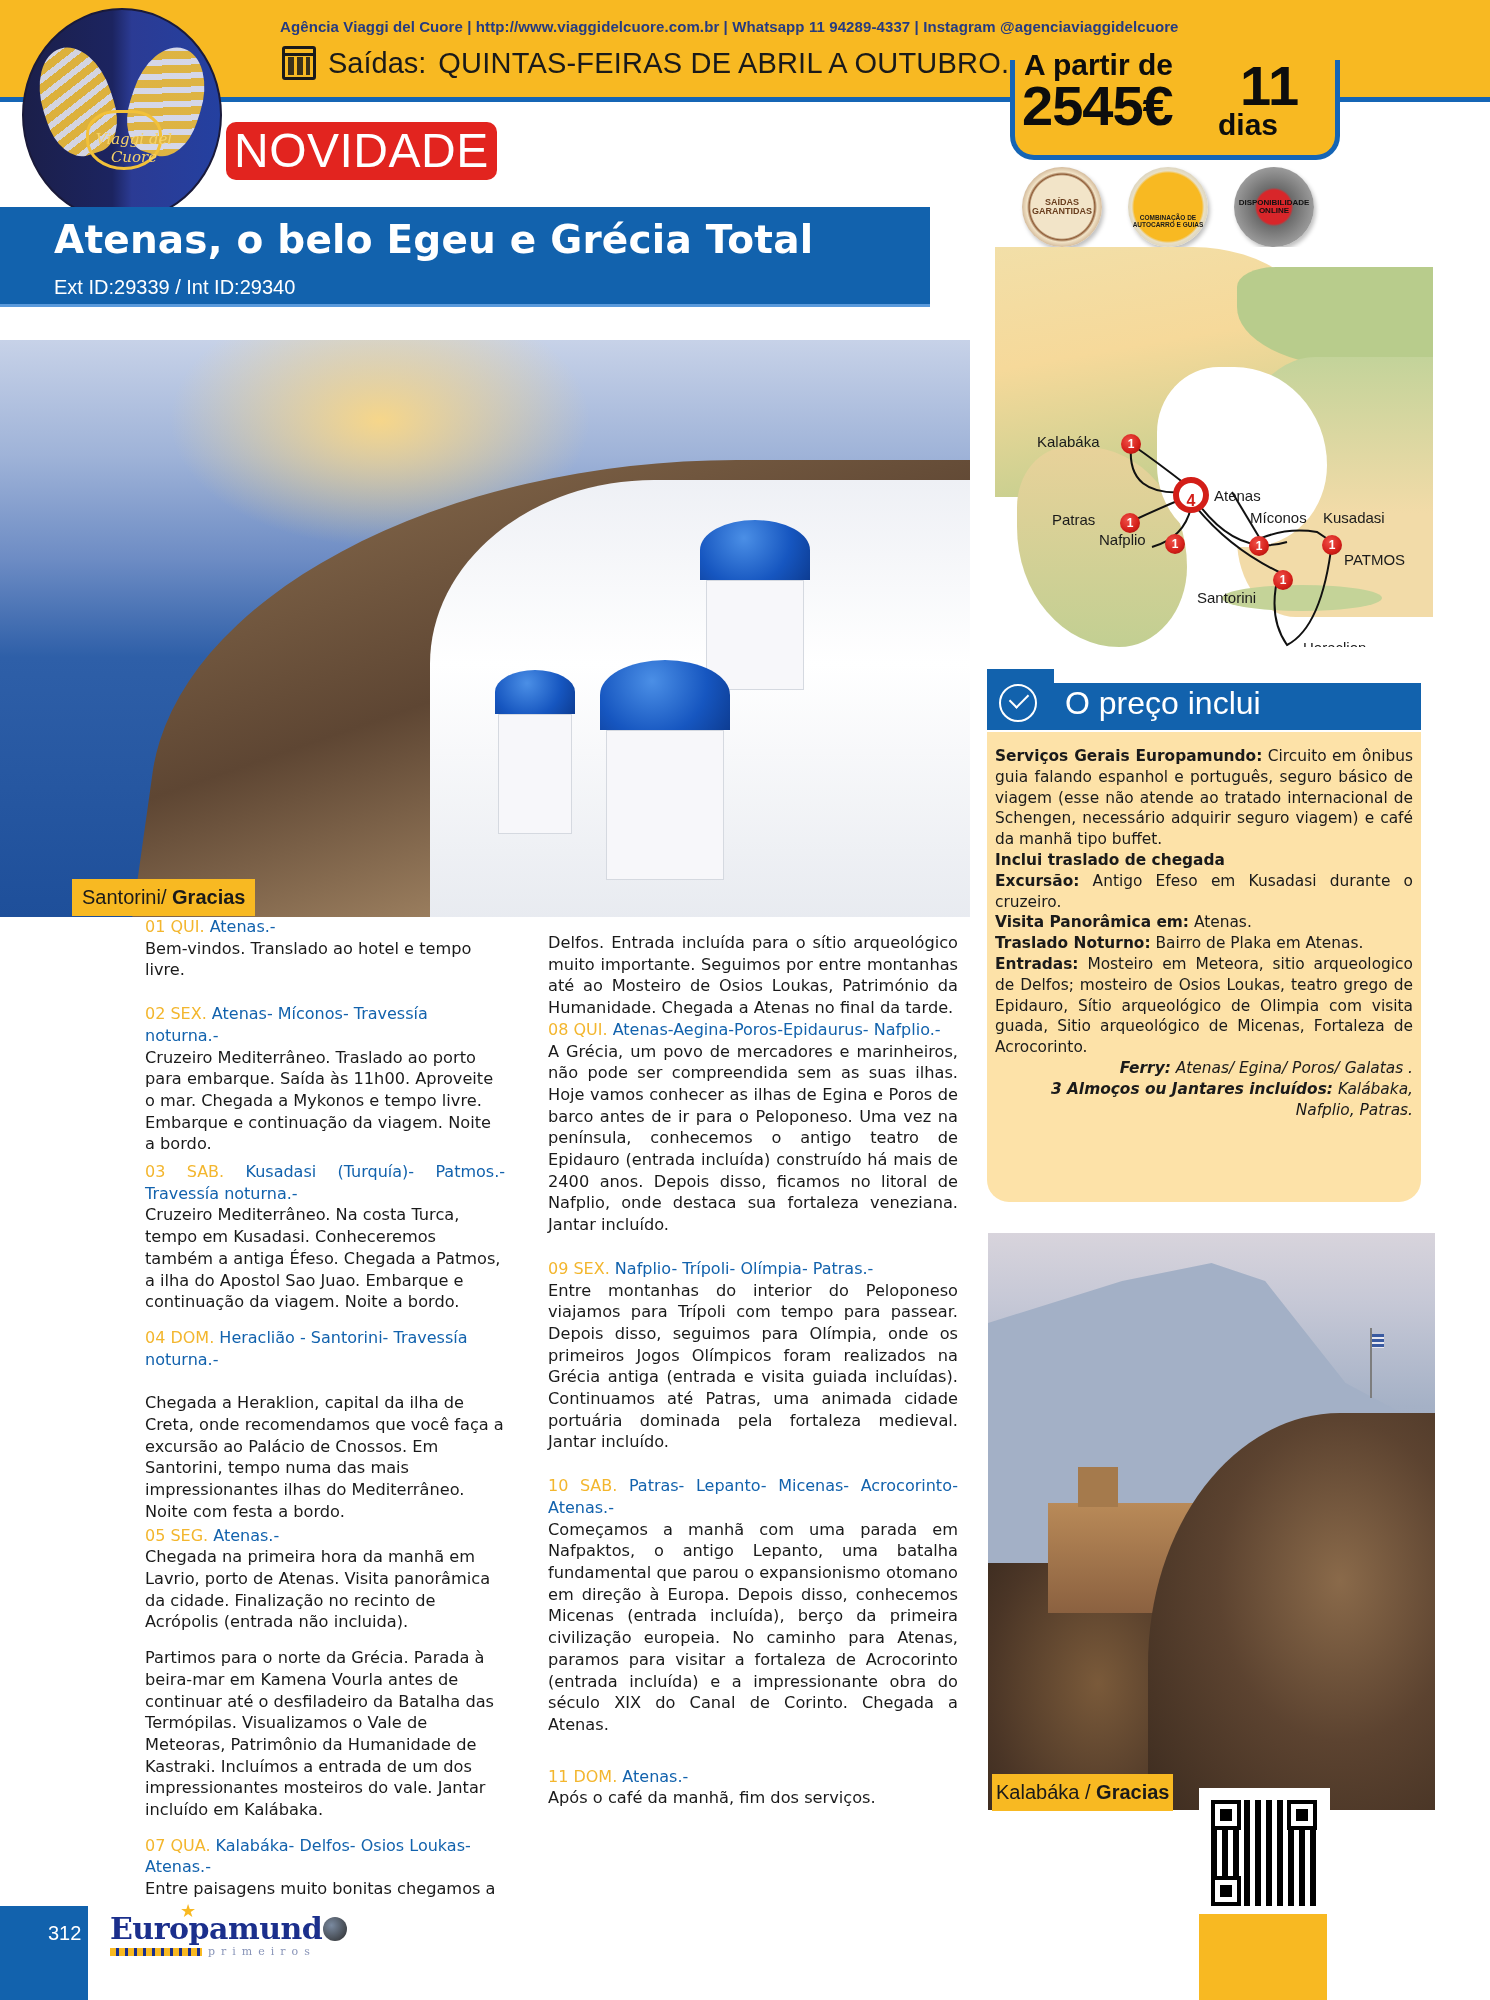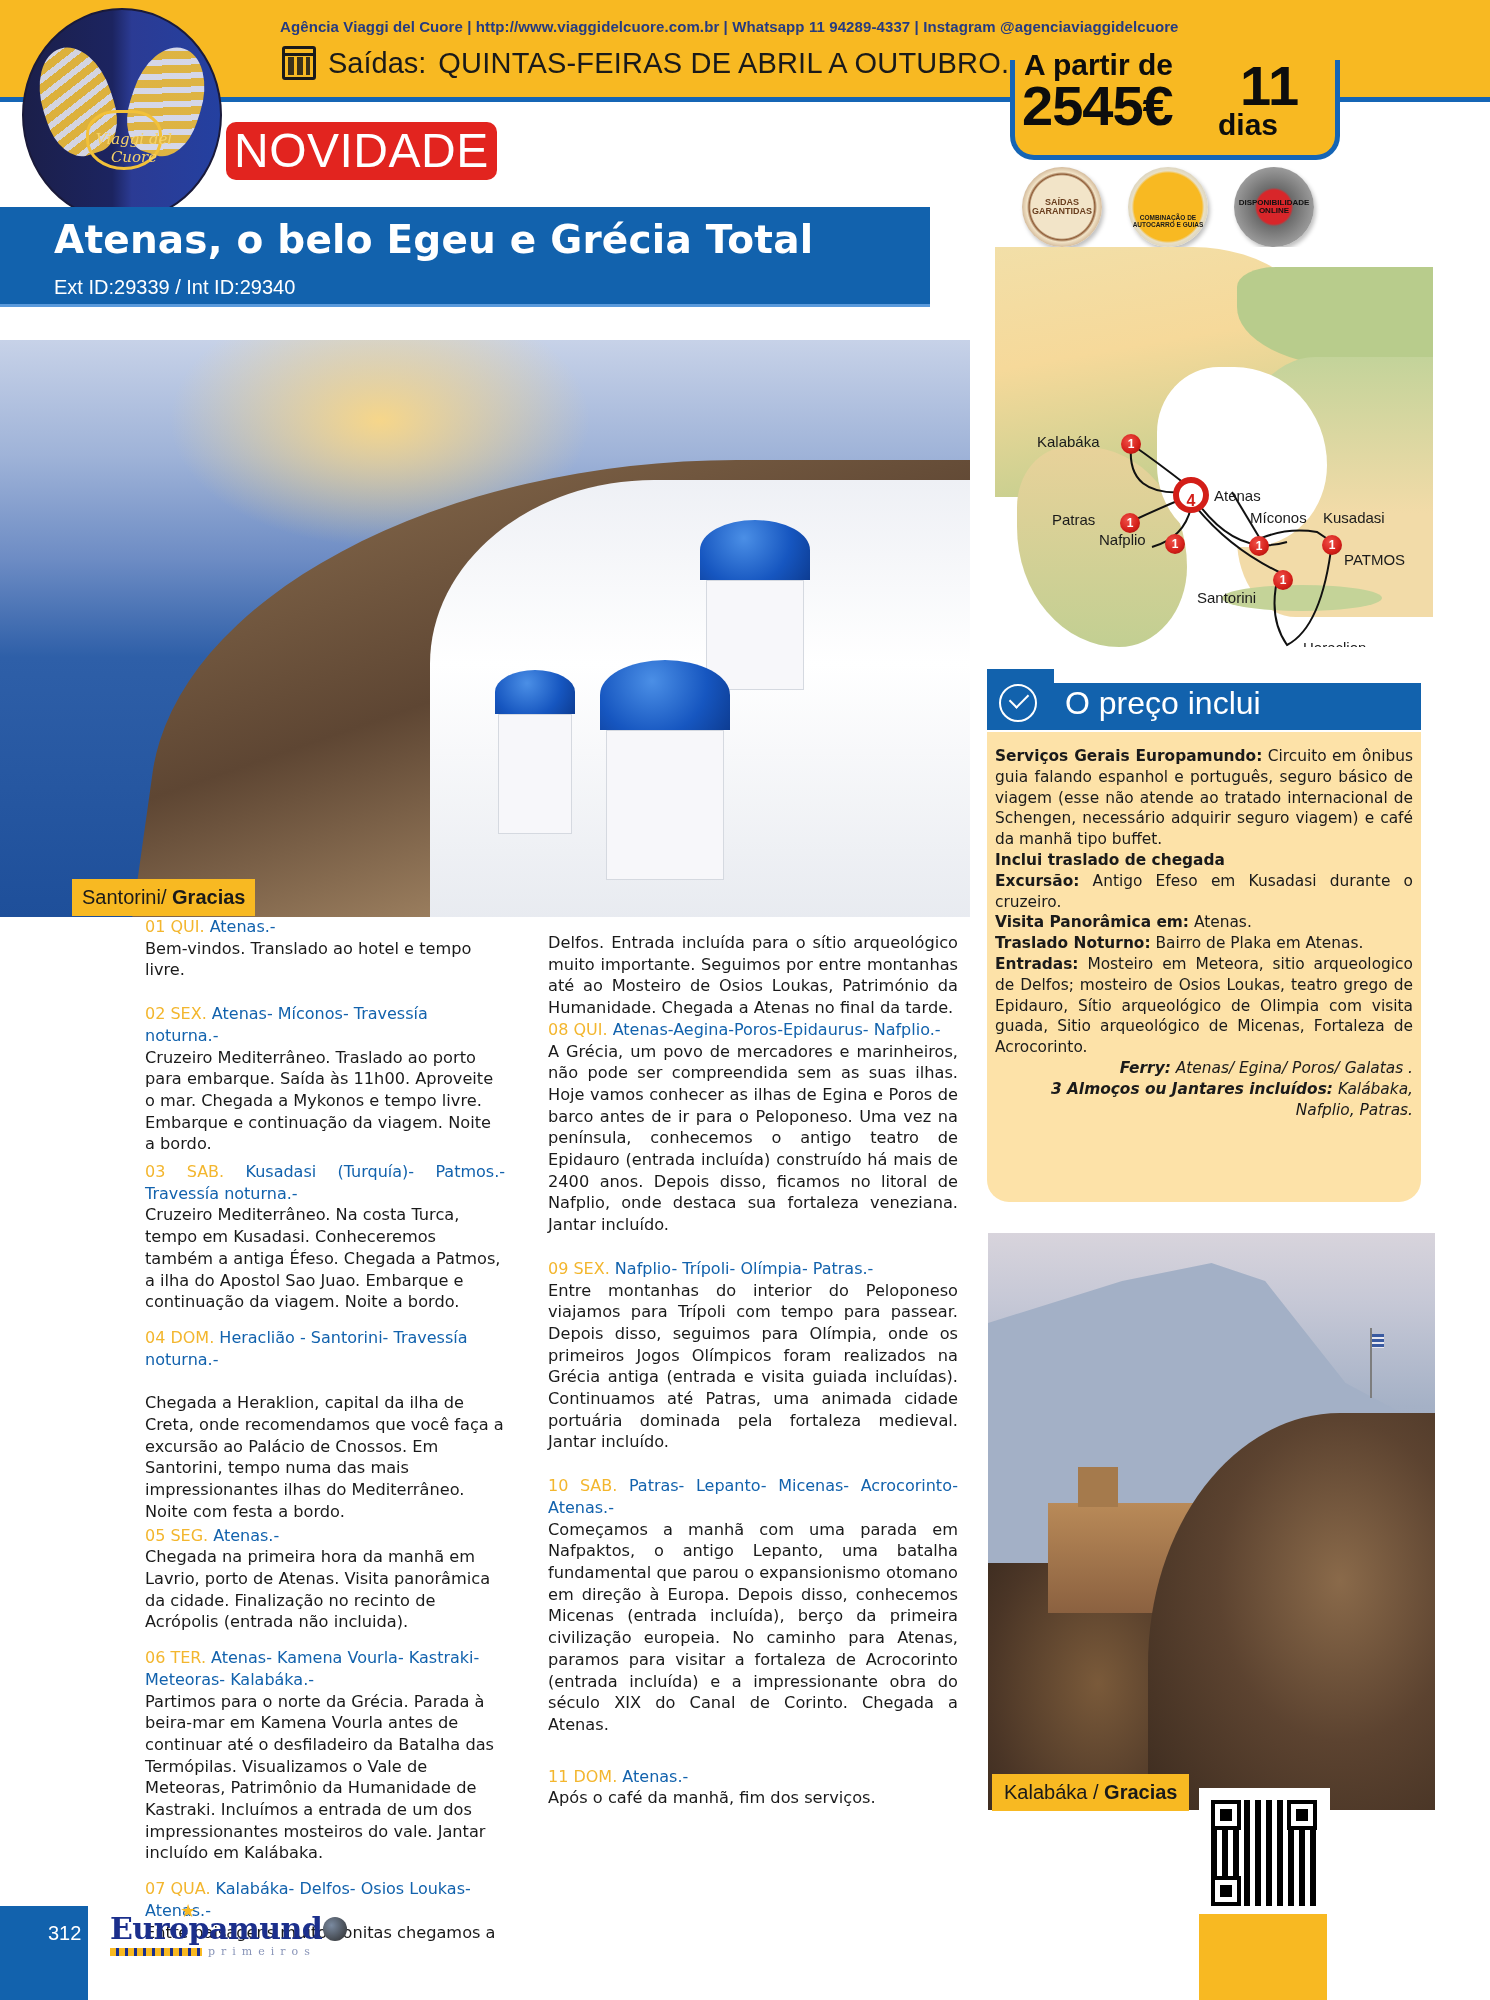--- a/index.html
+++ b/index.html
@@ -93,21 +93,21 @@
   
   .kala-photo { position: absolute; left: 988px; top: 1233px; width: 447px; height: 577px; overflow: hidden;
     background: linear-gradient(180deg, #d8d4dc 0%, #c6c8d6 12%, #a5b1c6 30%, #99a7bd 55%, #6a6a70 100%); }
   .kala-photo .mountain { position: absolute; left: 0; top: 30px; width: 447px; height: 300px; background: #a3b0c6; clip-path: polygon(0 20%, 30% 6%, 50% 0, 62% 6%, 80% 40%, 100% 56%, 100% 100%, 0 100%); }
   .kala-photo .rock { position: absolute; left: 160px; top: 180px; width: 320px; height: 420px; background: radial-gradient(ellipse at 60% 40%, #8a6a4a 0%, #5c4330 45%, #3a2a1e 100%); border-radius: 60% 0 0 0; }
   .kala-photo .rock2 { position: absolute; left: -20px; top: 330px; width: 260px; height: 300px; background: radial-gradient(ellipse at 50% 40%, #7a5a3a 0%, #4a3526 60%, #2f231a 100%); border-radius: 0 50% 0 0; }
   .kala-photo .monastery { position: absolute; left: 60px; top: 270px; width: 200px; height: 110px; background: linear-gradient(180deg, #b98a58 0%, #8b6140 100%); }
   .kala-photo .monastery::before { content: ""; position: absolute; left: 30px; top: -36px; width: 40px; height: 40px; background: #a57a4c; }
   .kala-photo .flag { position: absolute; left: 382px; top: 95px; width: 2px; height: 70px; background: #7d7d7d; }
   .kala-photo .flag::after { content: ""; position: absolute; left: 2px; top: 6px; width: 12px; height: 14px; background: repeating-linear-gradient(180deg, #3a5aa0 0 3px, #e8e8f0 3px 5px); }
-  .caption-kalabaka { position: absolute; left: 992px; top: 1774px; height: 37px; padding: 0 12px; background: #f8b922; font-family: "Liberation Sans", sans-serif; font-size: 20px; line-height: 37px; color: #1a1a1a; }
+  .caption-kalabaka { position: absolute; left: 992px; top: 1774px; height: 37px; padding: 0 4px; background: #f8b922; font-family: "Liberation Sans", sans-serif; font-size: 20px; line-height: 37px; color: #1a1a1a; }
 
   
   .qr-wrap { position: absolute; left: 1199px; top: 1788px; width: 128px; height: 212px; }
   .qr-box { position: absolute; left: 0; top: 0; width: 131px; height: 127px; background: #fff; }
   .qr-fill { position: absolute; left: 0; top: 126px; width: 128px; height: 86px; background: #f8b922; }
   .qr { position: absolute; left: 12px; top: 12px; width: 106px; height: 106px;
     background:
       linear-gradient(#000,#000) 0 0/30px 30px no-repeat,
       linear-gradient(#000,#000) 76px 0/30px 30px no-repeat,
       linear-gradient(#000,#000) 0 76px/30px 30px no-repeat,
@@ -279,21 +279,20 @@
   <div class="day gap-sm">
     <div class="day-head"><span class="day-code">04 DOM.</span> <span class="day-route">Heraclião - Santorini- Travessía noturna.-</span></div>
     <div class="blank"></div>
     <div>Chegada a Heraklion, capital da ilha de Creta, onde recomendamos que você faça a excursão ao Palácio de Cnossos. Em Santorini, tempo numa das mais impressionantes ilhas do Mediterrâneo. Noite com festa a bordo.</div>
   </div>
   <div class="day" style="margin-top:-12px;">
     <div class="day-head"><span class="day-code">05 SEG.</span> <span class="day-route">Atenas.-</span></div>
     <div>Chegada na primeira hora da manhã em Lavrio, porto de Atenas. Visita panorâmica da cidade. Finalização no recinto de Acrópolis (entrada não incluida).</div>
   </div>
   <div class="day gap-sm">
-    <div class="day-head"><span class="day-code">06 TER.</span> <span class="day-route">Atenas- Kamena Vourla- Kastraki- Meteoras- Kalabáka.-</span></div>
     <div>Partimos para o norte da Grécia. Parada à beira-mar em Kamena Vourla antes de continuar até o desfiladeiro da Batalha das Termópilas. Visualizamos o Vale de Meteoras, Patrimônio da Humanidade de Kastraki. Incluímos a entrada de um dos impressionantes mosteiros do vale. Jantar incluído em Kalábaka.</div>
   </div>
   <div class="day gap-sm">
     <div class="day-head"><span class="day-code">07 QUA.</span> <span class="day-route">Kalabáka- Delfos- Osios Loukas- Atenas.-</span></div>
     <div>Entre paisagens muito bonitas chegamos a</div>
   </div>
 </div>
 
 <div class="itin col2">
   <div>Delfos. Entrada incluída para o sítio arqueológico muito importante. Seguimos por entre montanhas até ao Mosteiro de Osios Loukas, Património da Humanidade. Chegada a Atenas no final da tarde.</div>

